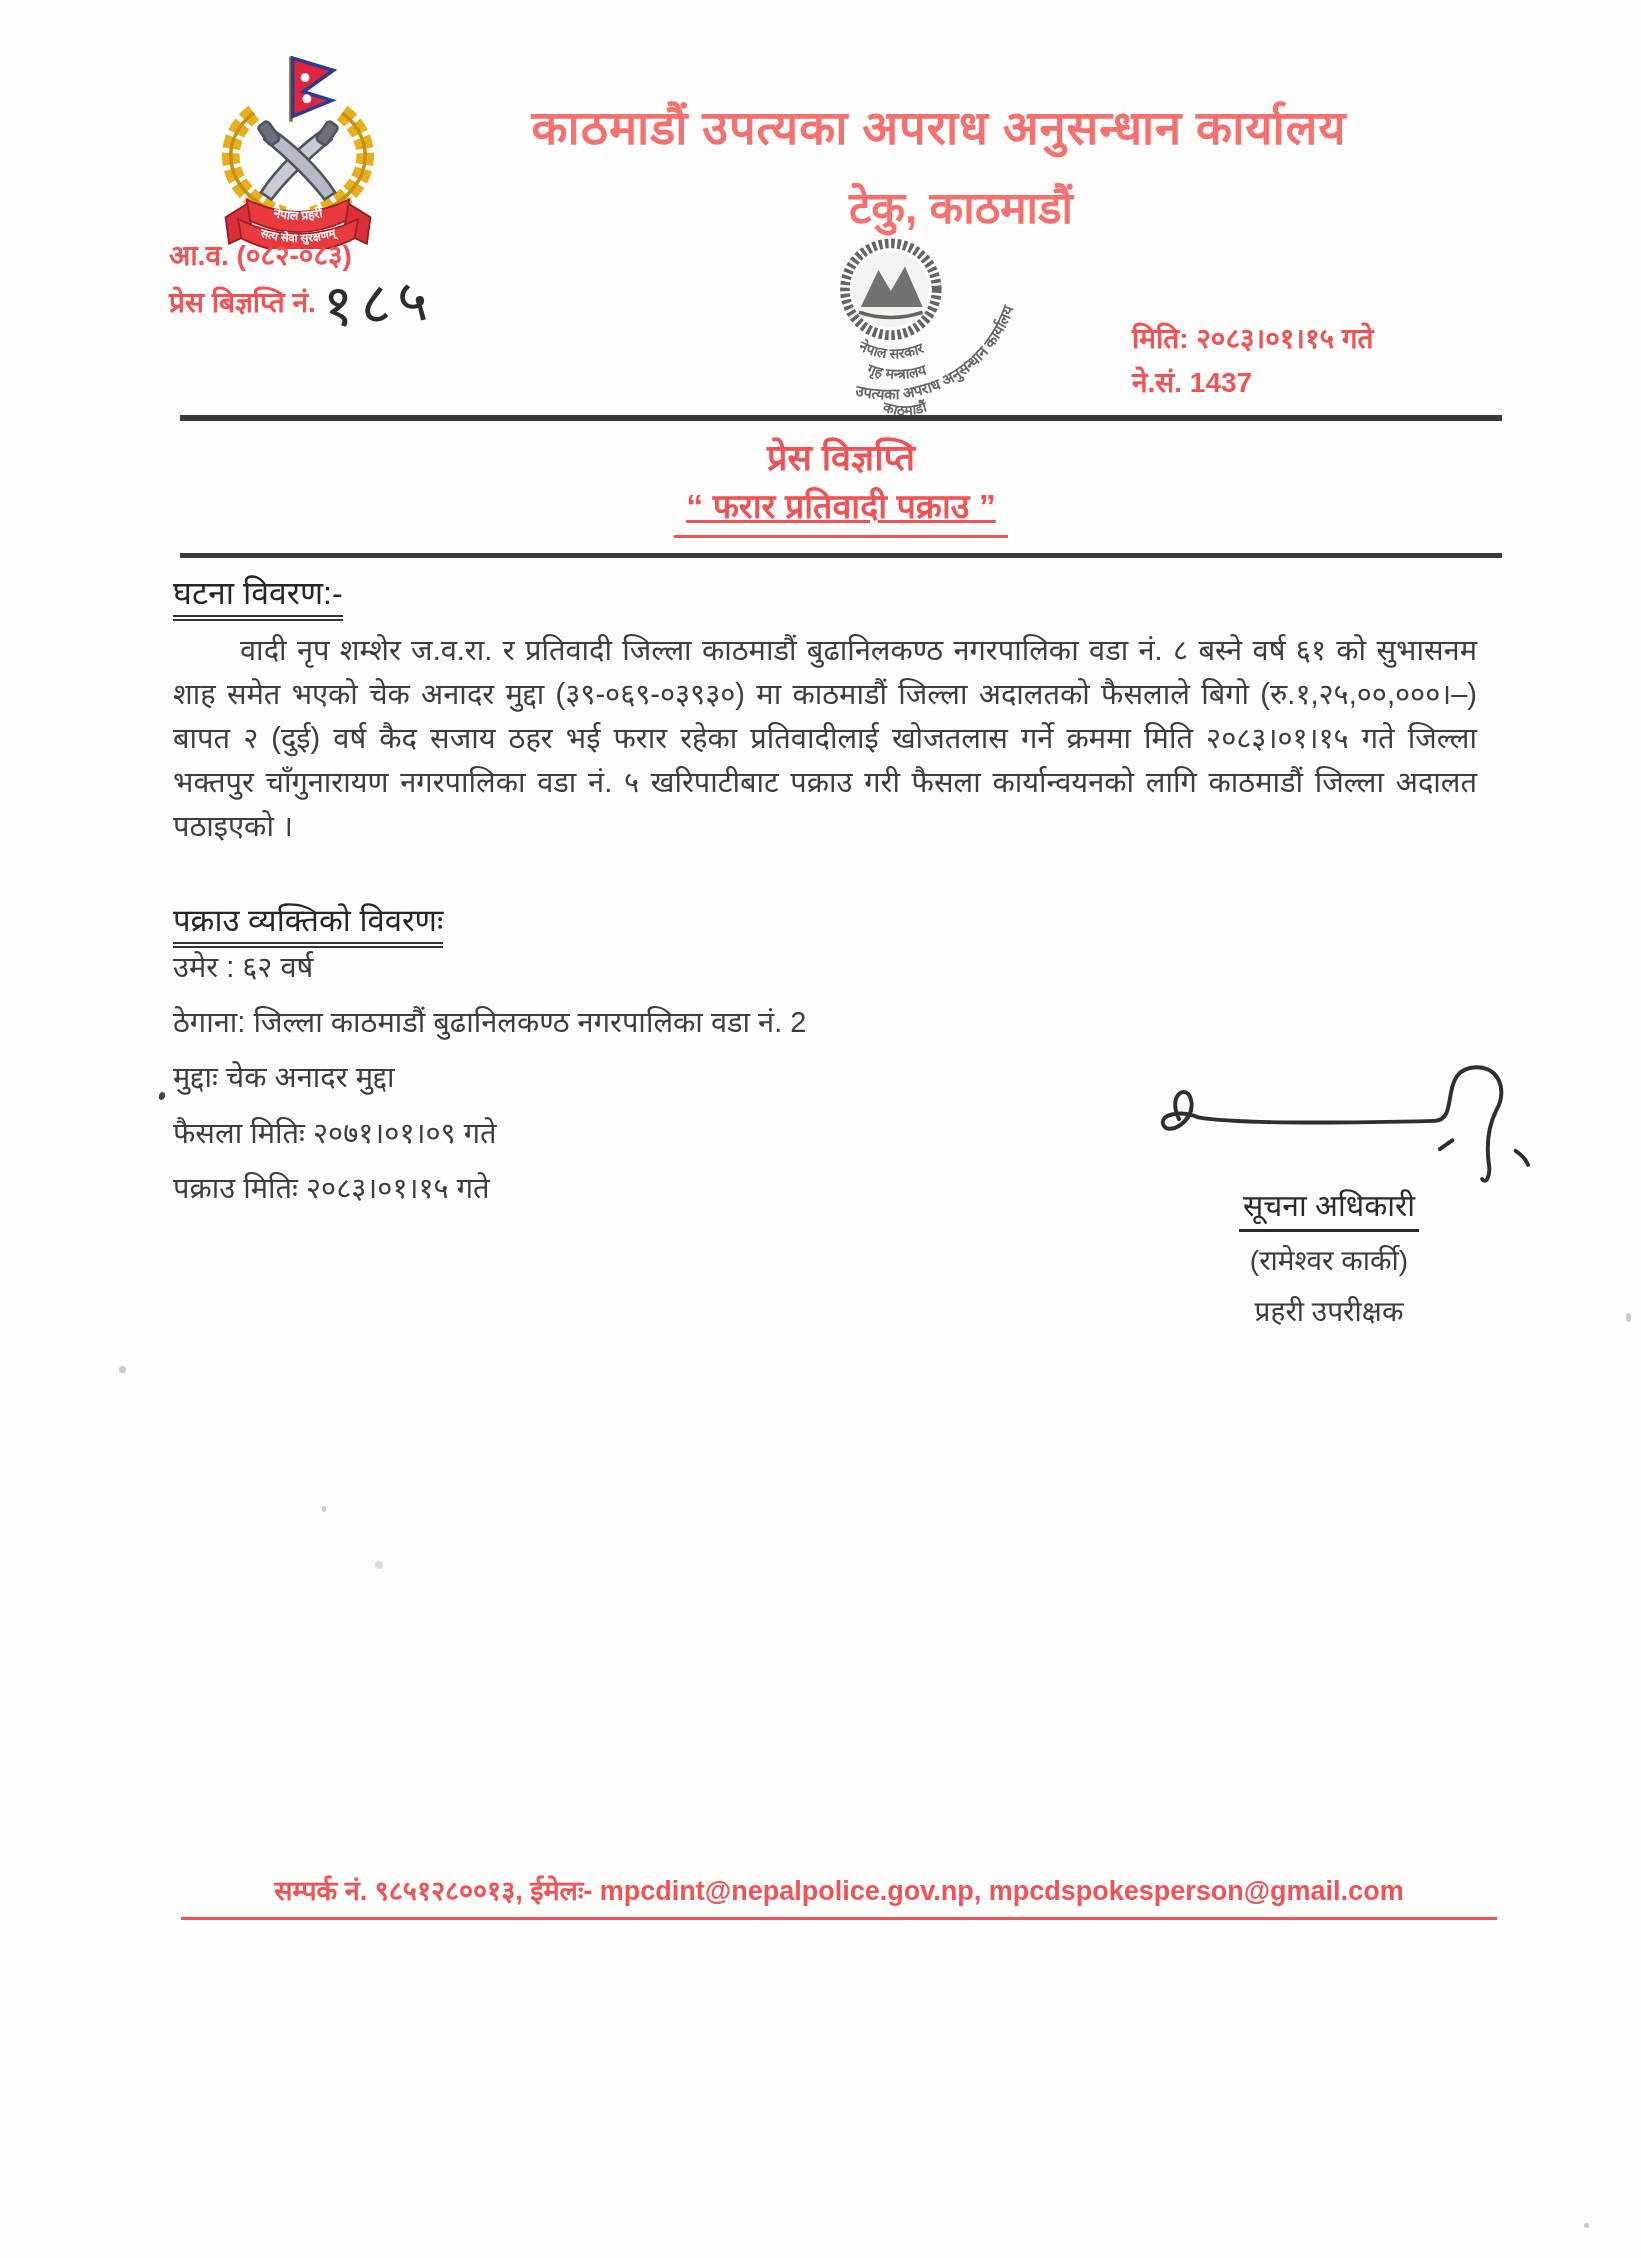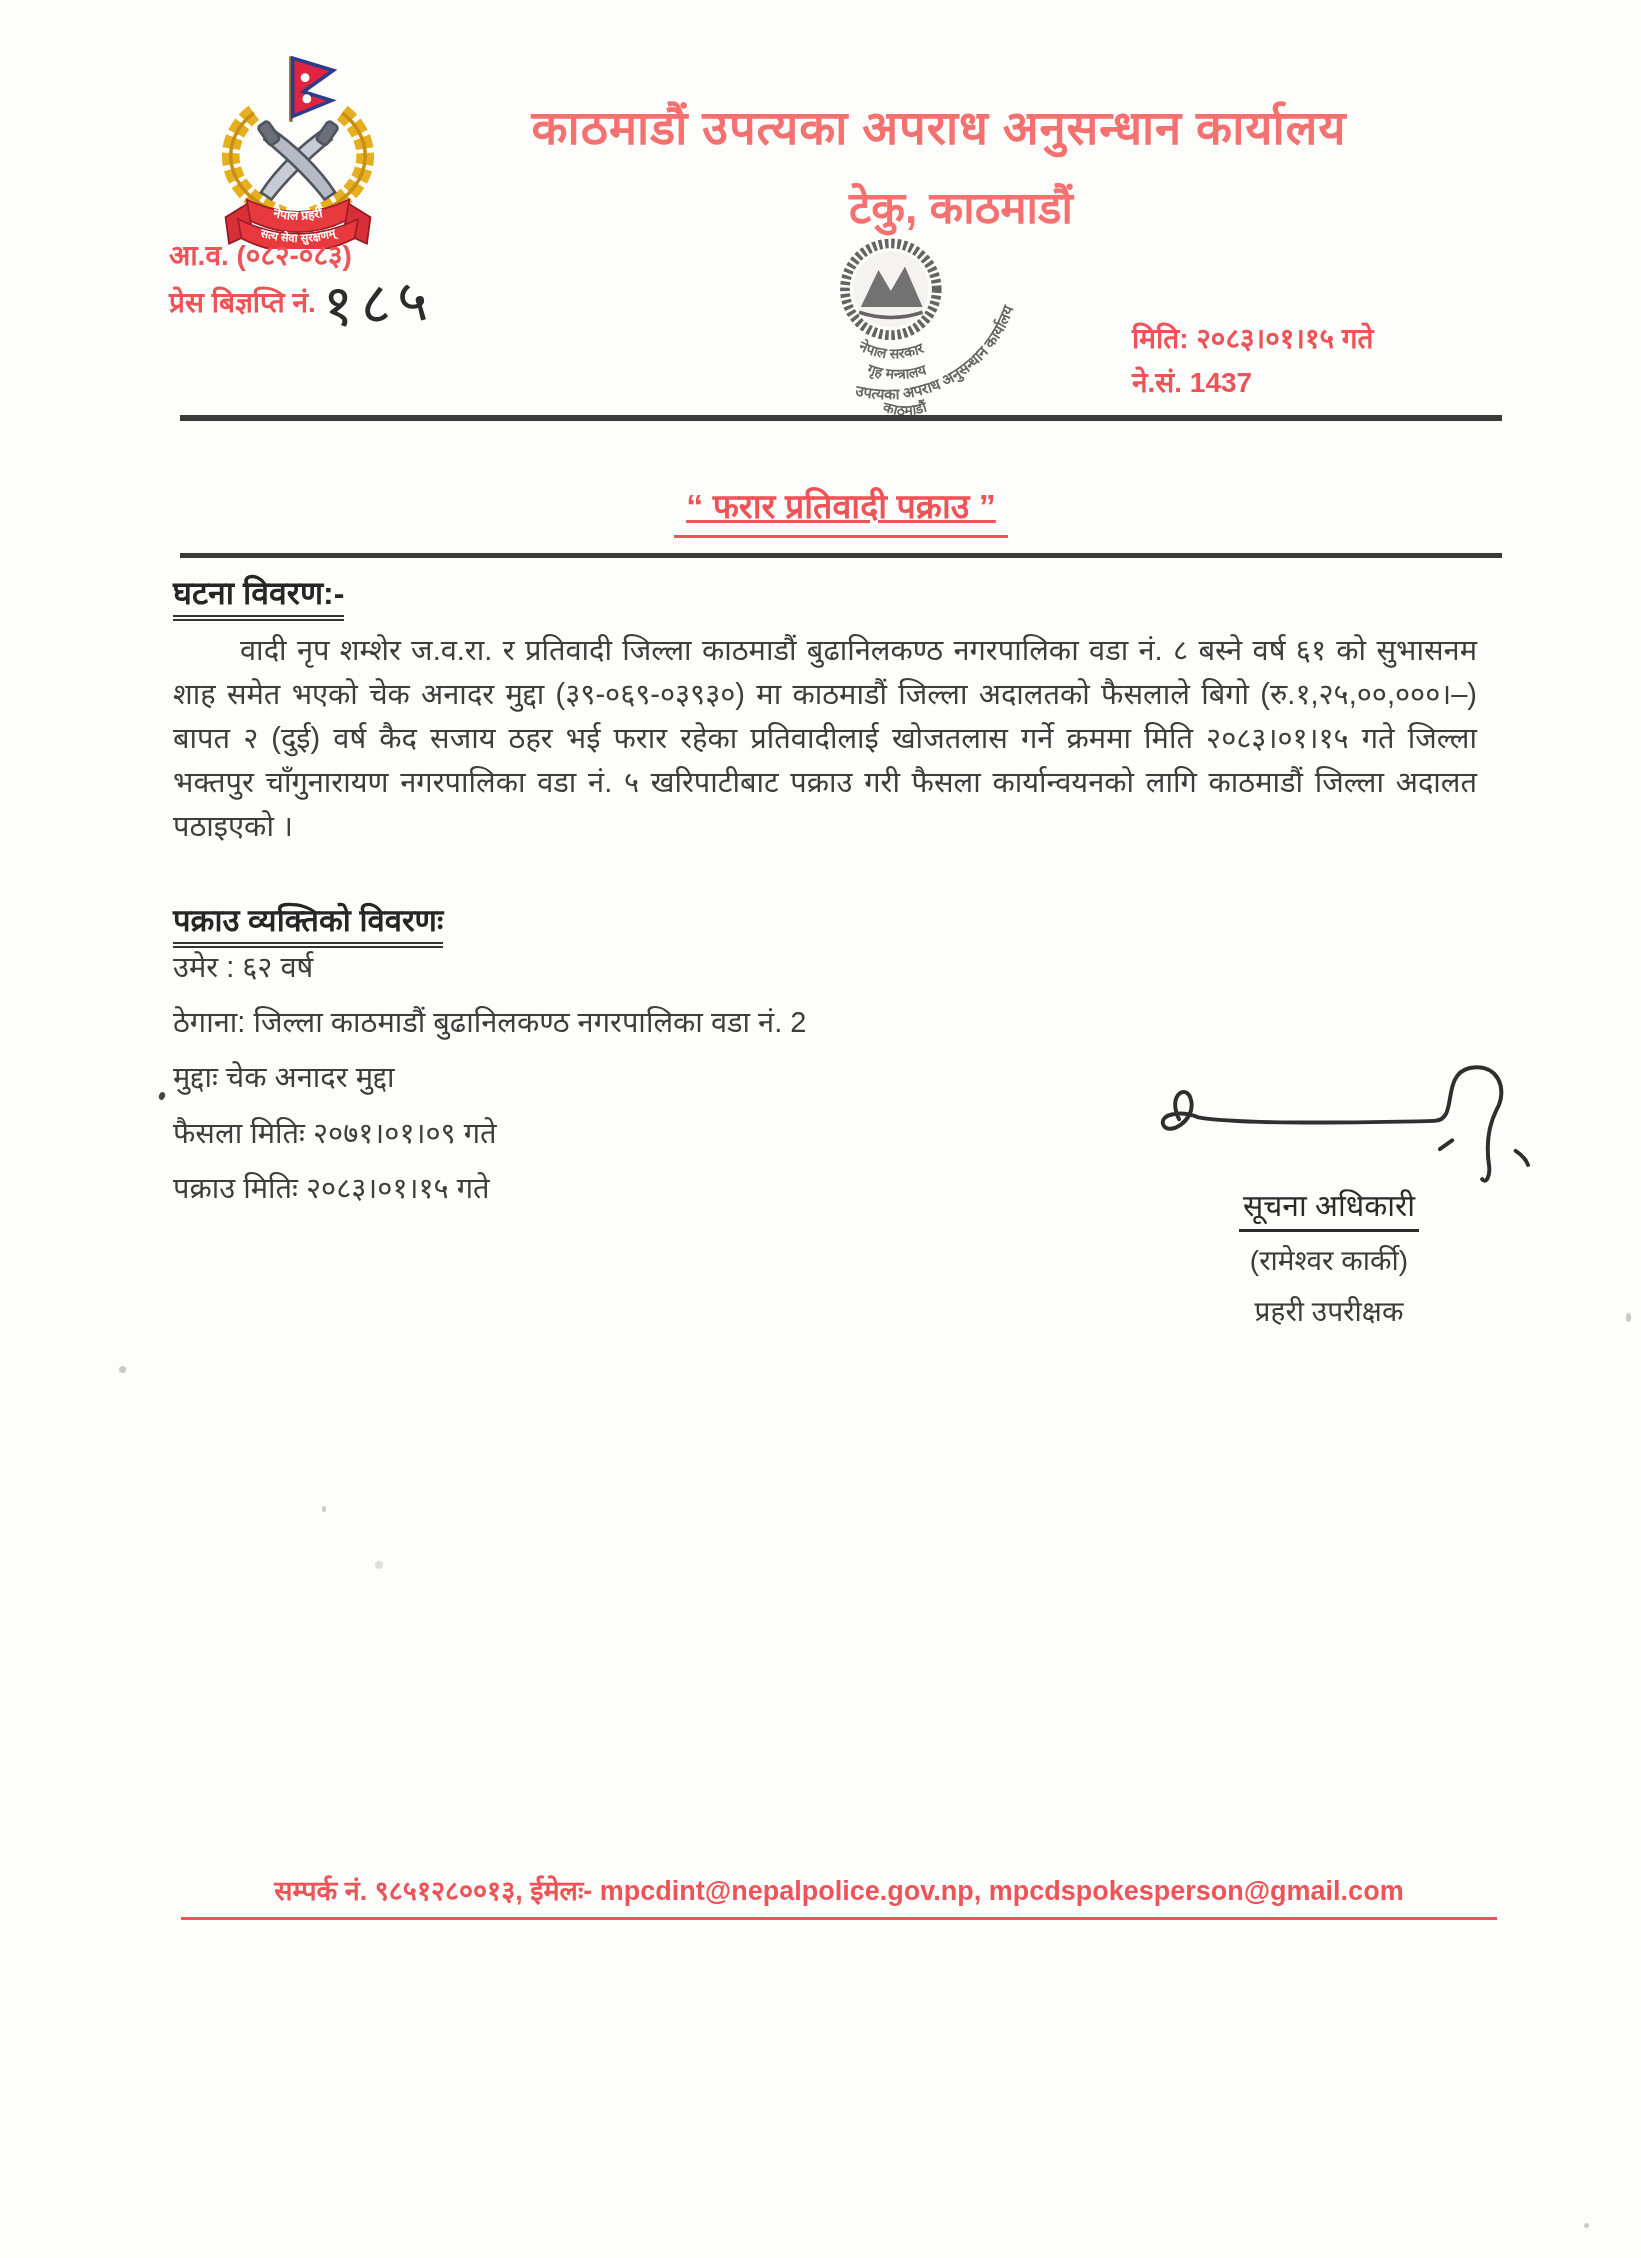--- a/index.html
+++ b/index.html
@@ -43,21 +43,21 @@
   .case-title{
     display:inline-block;
     font-size:34px;font-weight:bold;color:var(--accent);
     border-bottom:3.5px solid var(--accent);
     padding:0 12.4px 7px 12.4px;
     text-decoration:underline;
   }
 
   .sec-heading{
     display:inline-block;
-    font-size:32px;font-weight:bold;color:#262626;
+    font-size:32px;font-weight:normal;color:#262626;
     border-bottom:6.2px double #333;
     padding-bottom:1.8px;
   }
   .incident-body{
     left:173px;top:628px;width:1304px;
     font-size:29px;line-height:44px;color:#3d3d3d;
     text-align:justify;text-indent:67px;
   }
   .rows{left:173px;top:946px;font-size:29px;color:#3d3d3d;}
   .rows .row{margin-bottom:13.2px;line-height:1.45;}
@@ -163,20 +163,21 @@
         </text>
       </g>
     </svg>
   </div>
 
   <div class="abs meta-right" style="left:1132px;top:318px;">मिति: २०८३।०१।१५ गते</div>
   <div class="abs meta-right" style="left:1132px;top:362px;">ने.सं. 1437</div>
 
   <div class="abs rule" style="left:180px;top:415px;width:1322px;height:6.2px;"></div>
 
+  <div class="abs release-heading">प्रेस विज्ञप्ति</div>
   <div class="abs case-title-wrap">
     <span class="case-title">“ फरार प्रतिवादी पक्राउ ”</span>
   </div>
 
   <div class="abs rule" style="left:180px;top:553px;width:1322px;height:5.3px;"></div>
 
   <div class="abs" style="left:173px;top:570px;">
     <span class="sec-heading">घटना विवरण:-</span>
   </div>
   <div class="abs incident-body">वादी नृप शम्शेर ज.व.रा. र प्रतिवादी जिल्ला काठमाडौं बुढानिलकण्ठ नगरपालिका वडा नं. ८ बस्ने वर्ष ६१ को सुभासनम शाह समेत भएको चेक अनादर मुद्दा (३९-०६९-०३९३०) मा काठमाडौं जिल्ला अदालतको फैसलाले बिगो (रु.१,२५,००,०००।–) बापत २ (दुई) वर्ष कैद सजाय ठहर भई फरार रहेका प्रतिवादीलाई खोजतलास गर्ने क्रममा मिति २०८३।०१।१५ गते जिल्ला भक्तपुर चाँगुनारायण नगरपालिका वडा नं. ५ खरिपाटीबाट पक्राउ गरी फैसला कार्यान्वयनको लागि काठमाडौं जिल्ला अदालत पठाइएको ।</div>

